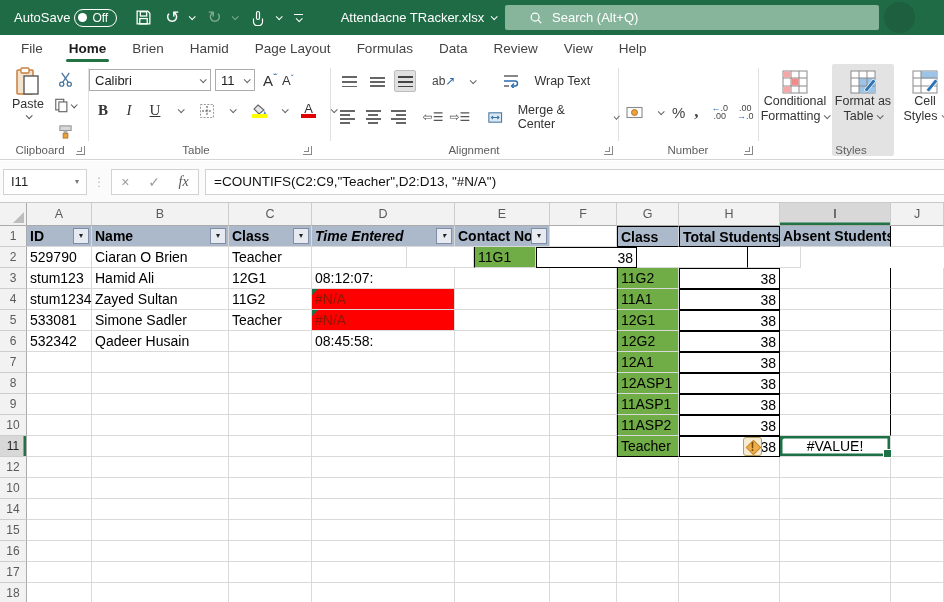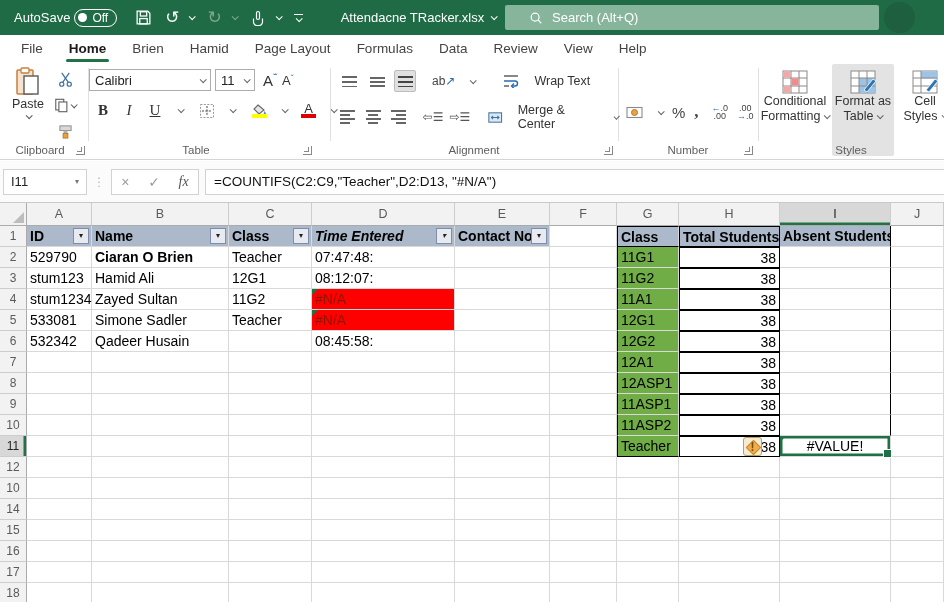--- a/index.html
+++ b/index.html
@@ -426,23 +426,22 @@
         <div class="cell th flt" style="width: 95px;">Contact No<div class="fbtn">▾</div></div>
         <div class="cell" style="width: 67px;"></div>
         <div class="cell th2 bl bt bb" style="width: 62px;">Class</div>
         <div class="cell th2 ba" style="width: 101px;">Total Students</div>
         <div class="cell th2 br" style="width: 111px;">Absent Students</div>
         <div class="cell" style="width: 53px;"></div>
       </div>
       <div class="srow">
         <div class="rowhdr">2</div>
         <div class="cell" style="width: 65px;">529790</div>
-        <div class="cell" style="width: 137px; font-weight: bold;">Ciaran O Brien</div>
+        <div class="cell" style="width: 137px;">Ciaran O Brien</div>
         <div class="cell" style="width: 83px;">Teacher</div>
-        <div class="cell" style="width: 143px;">07:47:48:</div>
         <div class="cell" style="width: 95px;"></div>
         <div class="cell" style="width: 67px;"></div>
         <div class="cell g bl" style="width: 62px;">11G1</div>
         <div class="cell num ba" style="width: 101px;">38</div>
         <div class="cell br" style="width: 111px;"></div>
         <div class="cell" style="width: 53px;"></div>
       </div>
       <div class="srow">
         <div class="rowhdr">3</div>
         <div class="cell" style="width: 65px;">stum123</div>

